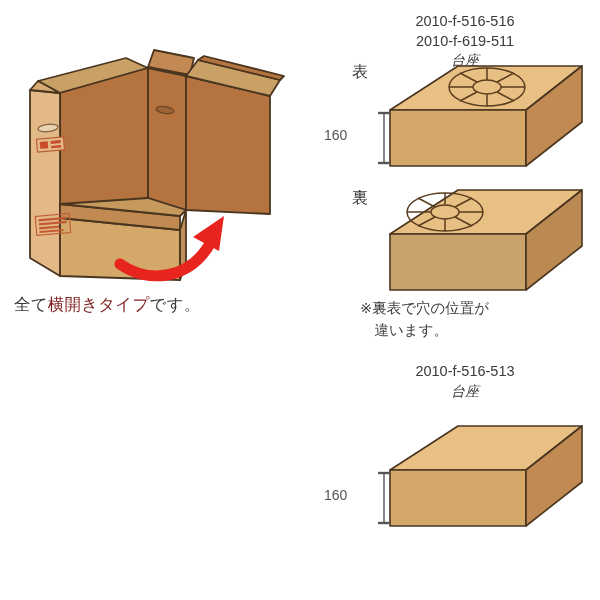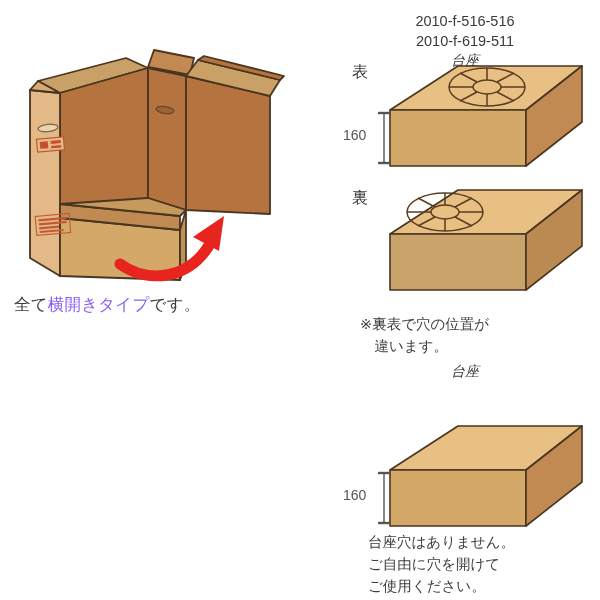--- a/index.html
+++ b/index.html
@@ -49,21 +49,21 @@
     position: absolute;
     left: 14px;
     top: 292px;
     width: 300px;
     font-family: "DejaVu Sans", "Liberation Sans", sans-serif;
     font-size: 16.5px;
     line-height: 1.55;
     color: #3c3c3c;
     letter-spacing: 0.2px;
   }
-  #left-caption .hl { color: #8b5cf6; }
+  #left-caption .hl { color: #7f1d1d; }
 
   
   #right-col {
     position: absolute;
     left: 330px;
     top: 0;
     width: 270px;
     height: 600px;
   }
 
@@ -96,21 +96,20 @@
     line-height: 1.5;
     color: #3d3d3d;
     white-space: pre-line;
   }
 
   .dim-text {
     position: absolute;
     font-family: "Liberation Sans", "DejaVu Sans", sans-serif;
     font-size: 14px;
     color: #555;
-    margin-left: 19px;
   }
 
   svg { display: block; overflow: visible; }
 </style>
 </head>
 <body>
 
 <div class="page">
 
   <div id="left-illustration">
@@ -239,24 +238,25 @@
           <line x1="77" y1="30" x2="101" y2="30"></line>
           <line x1="129" y1="30" x2="153" y2="30"></line>
           <line x1="88" y1="16" x2="105" y2="25"></line>
           <line x1="142" y1="16" x2="125" y2="25"></line>
           <line x1="88" y1="44" x2="105" y2="35"></line>
           <line x1="142" y1="44" x2="125" y2="35"></line>
         </g>
       </svg>
     </div>
 
-    <div class="note" style="left:30px; top:298px;margin-top:16px;">※裏表で穴の位置が
+    <div class="note" style="left:30px; top:298px;">※裏表で穴の位置が
 　違います。</div>
 
     <div class="code-block" style="top:362px;">
+      <div>2010-f-516-513</div>
       <div class="daiza">台座</div>
     </div>
 
     <div class="abs" style="left:0px; top:418px;">
       <svg width="270" height="120" viewBox="0 0 270 120">
         <g stroke="#4a3520" stroke-width="1.6" stroke-linejoin="round">
           <path fill="#e8c083" d="M60 52 L128 8 L252 8 L196 52 Z"></path>
           <path fill="#d3a869" d="M60 52 L196 52 L196 108 L60 108 Z"></path>
           <path fill="#c08a52" d="M196 52 L252 8 L252 64 L196 108 Z"></path>
         </g>
@@ -265,18 +265,15 @@
 
     <div class="abs" style="left:22px; top:470px;">
       <svg width="40" height="56" viewBox="0 0 40 56">
         <line x1="32" y1="3" x2="32" y2="53" stroke="#555" stroke-width="1.4"></line>
         <line x1="26" y1="3" x2="38" y2="3" stroke="#555" stroke-width="2.4"></line>
         <line x1="26" y1="53" x2="38" y2="53" stroke="#555" stroke-width="2.4"></line>
       </svg>
     </div>
     <div class="dim-text" style="left:-6px; top:487px;">160</div>
 
-    <div class="note" style="left:38px; top:532px;">台座穴はありません。
-ご自由に穴を開けて
-ご使用ください。</div>
 
   </div>
 </div>
 
 </body></html>

